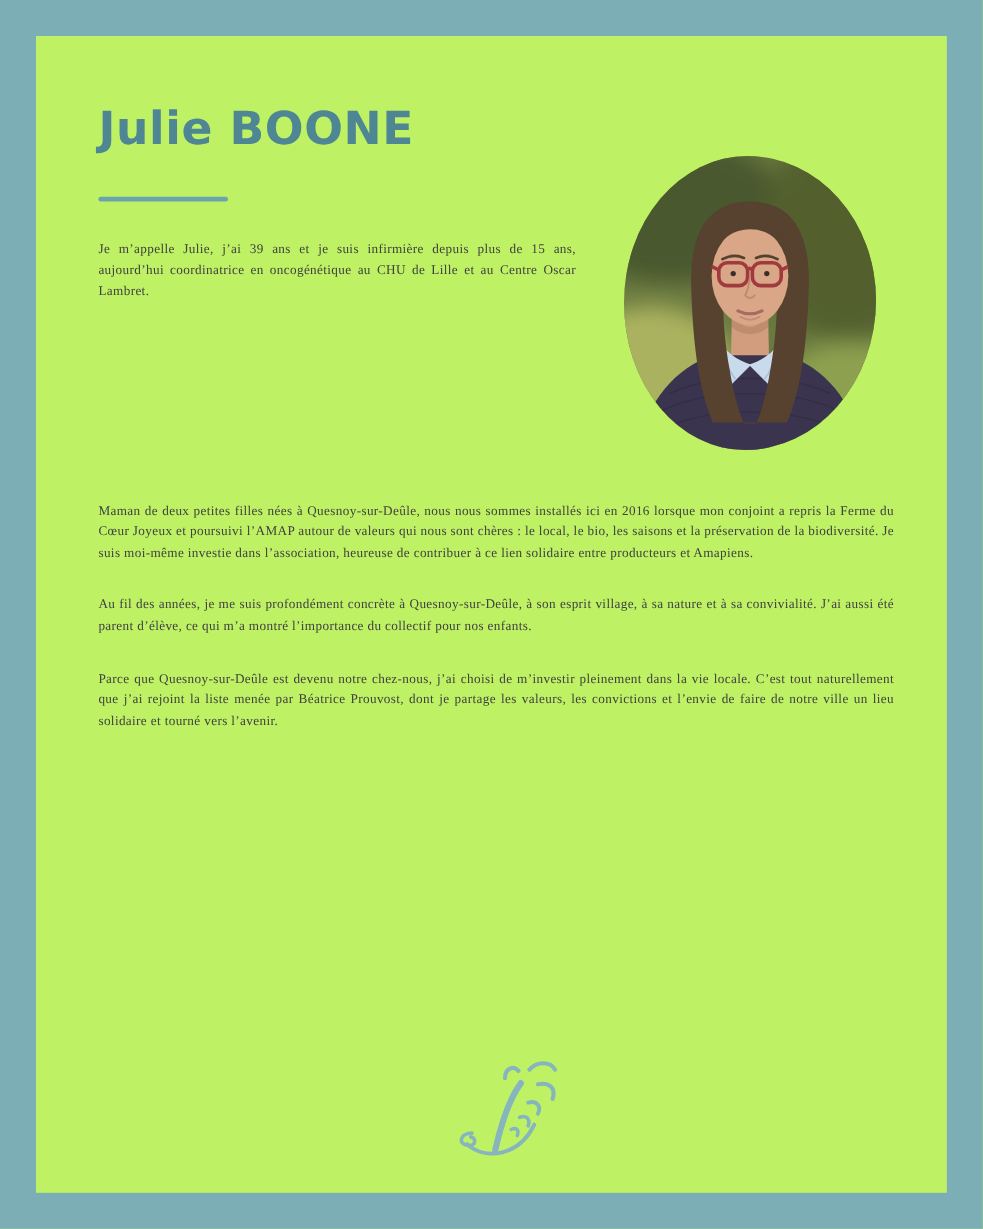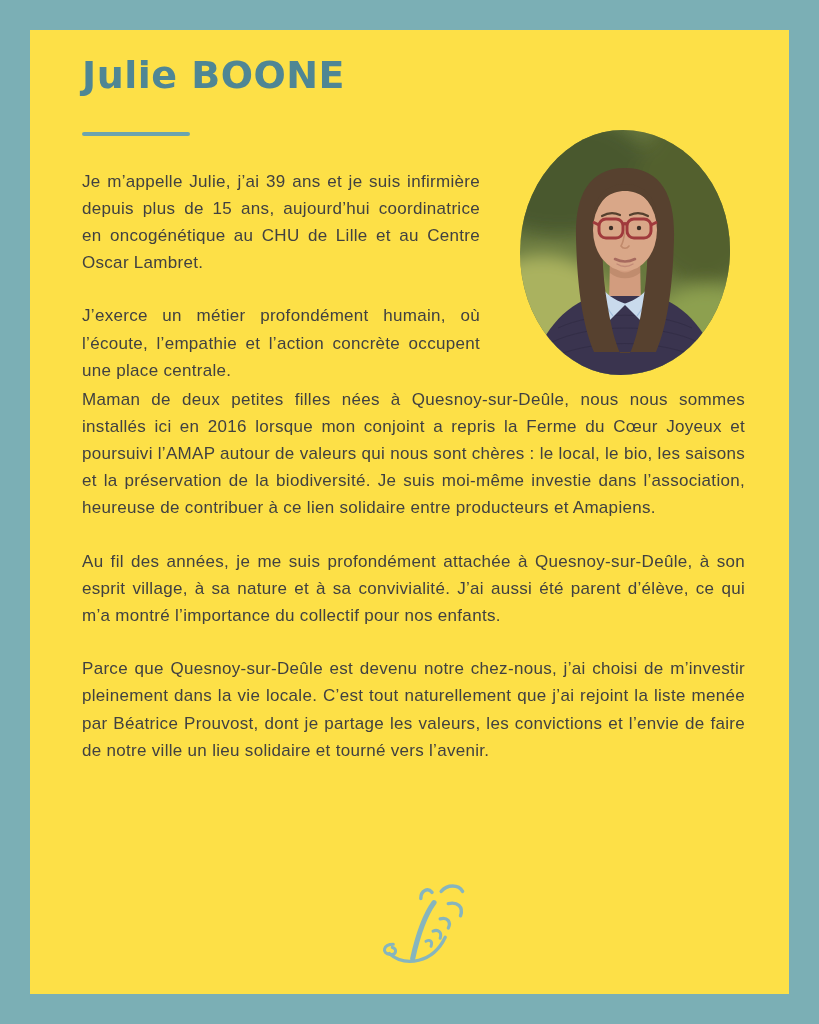--- a/index.html
+++ b/index.html
@@ -6,22 +6,22 @@
   * { margin: 0; padding: 0; box-sizing: border-box; }
   html, body { width: 819px; height: 1024px; overflow: hidden; }
   body {
     background: #7bafb5;
     font-family: "Liberation Sans", sans-serif;
     position: relative;
   }
   .page {
     position: absolute;
     inset: 30px;
-    background: #fde047;
-    padding: 24px 44px 0 52px;
+    background: #bef264;
+    padding: 56px 44px 0 52px;
   }
   .page-title {
     font-family: "DejaVu Sans", sans-serif;
     font-size: 38px;
     font-weight: 700;
     letter-spacing: 0.5px;
     color: #4f8694;
     line-height: 1.15;
   }
   .title-divider {
@@ -31,25 +31,26 @@
     border-radius: 2px;
     margin-top: 34px;
   }
   .intro-row {
     margin-top: 32px;
     min-height: 218px;
   }
   .intro-text { width: 398px; }
   p.para {
     color: #414141;
-    font-size: 17px;
+    font-size: 11px;
     line-height: 1.6;
     letter-spacing: 0.3px;
     text-align: justify;
     margin-bottom: 26px;
+    font-family: Liberation Serif, serif;
   }
   .wide-text { margin-top: 0; }
   .wide-text p.para.extra-gap { margin-top: 12px; }
   .portrait {
     position: absolute;
     left: 490px;
     top: 100px;
     width: 210px;
     height: 245px;
     border-radius: 49% 51% 52% 48% / 50% 49% 51% 50%;
@@ -70,27 +71,26 @@
 
 <div class="page">
 
   <h1 class="page-title">Julie BOONE</h1>
 
   <div class="title-divider"></div>
 
   <div class="intro-row">
     <div class="intro-text">
       <p class="para">Je m’appelle Julie, j’ai 39 ans et je suis infirmière depuis plus de 15 ans, aujourd’hui coordinatrice en oncogénétique au CHU de Lille et au Centre Oscar Lambret.</p>
-      <p class="para">J’exerce un métier profondément humain, où l’écoute, l’empathie et l’action concrète occupent une place centrale.</p>
     </div>
   </div>
 
   <div class="wide-text">
     <p class="para">Maman de deux petites filles nées à Quesnoy-sur-Deûle, nous nous sommes installés ici en 2016 lorsque mon conjoint a repris la Ferme du Cœur Joyeux et poursuivi l’AMAP autour de valeurs qui nous sont chères : le local, le bio, les saisons et la préservation de la biodiversité. Je suis moi-même investie dans l’association, heureuse de contribuer à ce lien solidaire entre producteurs et Amapiens.</p>
-    <p class="para">Au fil des années, je me suis profondément attachée à Quesnoy-sur-Deûle, à son esprit village, à sa nature et à sa convivialité. J’ai aussi été parent d’élève, ce qui m’a montré l’importance du collectif pour nos enfants.</p>
+    <p class="para">Au fil des années, je me suis profondément concrète à Quesnoy-sur-Deûle, à son esprit village, à sa nature et à sa convivialité. J’ai aussi été parent d’élève, ce qui m’a montré l’importance du collectif pour nos enfants.</p>
     <p class="para extra-gap">Parce que Quesnoy-sur-Deûle est devenu notre chez-nous, j’ai choisi de m’investir pleinement dans la vie locale. C’est tout naturellement que j’ai rejoint la liste menée par Béatrice Prouvost, dont je partage les valeurs, les convictions et l’envie de faire de notre ville un lieu solidaire et tourné vers l’avenir.</p>
   </div>
 
   <div class="portrait">
     <svg viewBox="0 0 210 245" xmlns="http://www.w3.org/2000/svg" aria-hidden="true">
       <defs>
         <filter id="bgblur" x="-30%" y="-30%" width="160%" height="160%">
             <feGaussianBlur stdDeviation="9"></feGaussianBlur>
           </filter>
       </defs>

